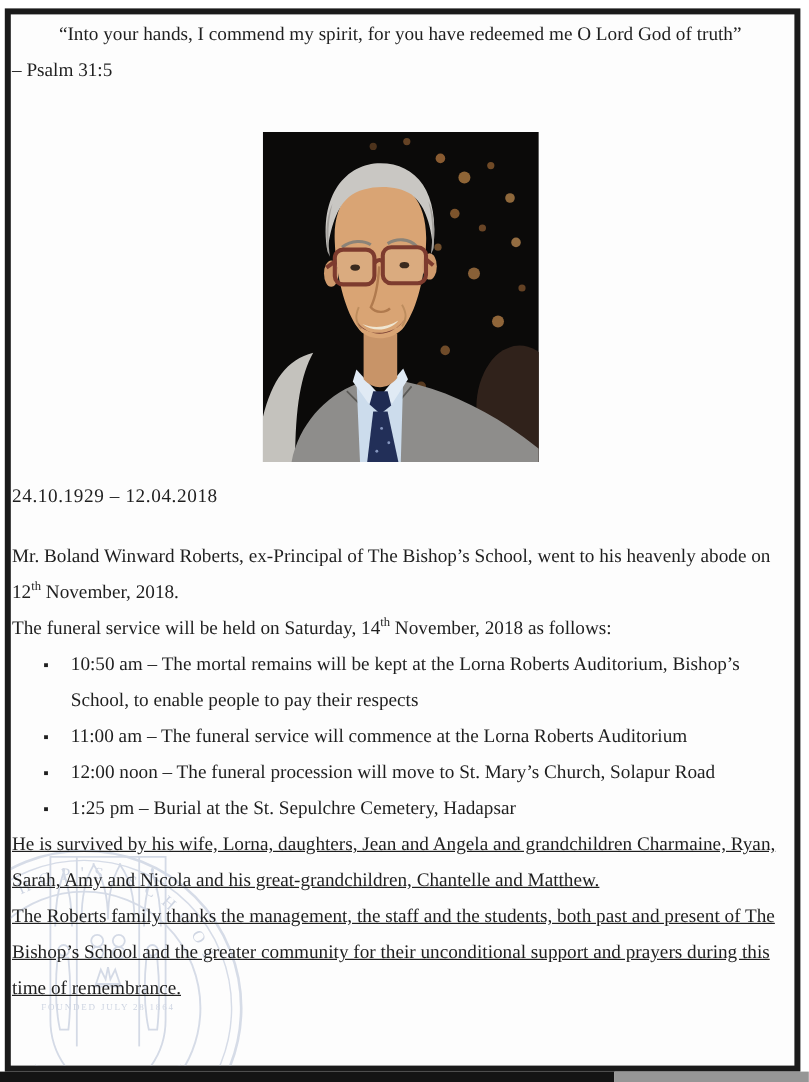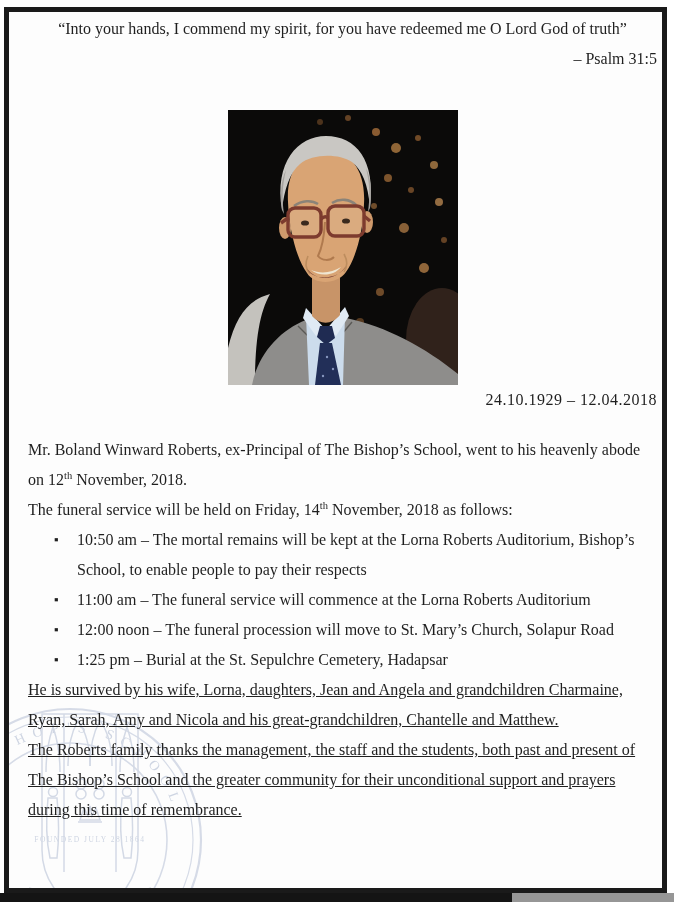--- a/index.html
+++ b/index.html
@@ -25,31 +25,31 @@
   }
   .watermark {
     position: absolute;
     left: -79px; top: 688px;
     width: 280px; height: 280px;
     z-index: 0;
     pointer-events: none;
   }
   .content {
     position: absolute; left: 0; top: 0; right: 0; bottom: 0;
-    padding: 2px 5px 0 19px;
+    padding: 2px 5px 0 1px;
     font-size: 16px;
     line-height: 30px;
     color: #1f1f1f;
     z-index: 1;
   }
   .quote-line   { text-align: center; }
-  .quote-attr   { text-align: right; }
+  .quote-attr   { text-align: left; }
   .photo-row    { text-align: center; margin-top: 36px; height: 275px; }
   .photo-frame  { display: inline-block; width: 230px; height: 275px; line-height: 0; }
-  .life-dates   { text-align: right; letter-spacing: 0.5px; }
+  .life-dates   { text-align: left; margin-top: 14px; letter-spacing: 0.5px; }
   p.para        { margin: 0; }
   p.intro       { margin-top: 20px; }
   ul.schedule   { margin: 0; padding: 0; list-style: none; }
   ul.schedule li { position: relative; padding-left: 49px; }
   ul.schedule li .marker {
     position: absolute; left: 26px; top: 0;
     font-size: 13px; line-height: 30px;
   }
   .gap { margin-top: 24px; text-decoration: underline; }
   sup { font-size: 10.5px; line-height: 0; vertical-align: super; }
@@ -197,21 +197,21 @@
               <path d="M83,160 C92,167 106,166 113,157 C104,163 92,164 83,160 Z" fill="#efe6d2"></path>
             </g>
           </svg>
         </span>
       </div>
 
       <div class="life-dates">24.10.1929 – 12.04.2018</div>
 
       <p class="para intro"><span>Mr. Boland Winward Roberts, ex-Principal of The Bishop’s School, went to his heavenly abode on 12</span><sup>th</sup><span> November, 2018.</span></p>
 
-      <p class="para"><span>The funeral service will be held on Friday, 14</span><sup>th</sup><span> November, 2018 as follows:</span></p>
+      <p class="para"><span>The funeral service will be held on Saturday, 14</span><sup>th</sup><span> November, 2018 as follows:</span></p>
 
       <ul class="schedule">
         <li><span class="marker">▪</span><span>10:50 am – The mortal remains will be kept at the Lorna Roberts Auditorium, Bishop’s School, to enable people to pay their respects</span></li>
         <li><span class="marker">▪</span><span>11:00 am – The funeral service will commence at the Lorna Roberts Auditorium</span></li>
         <li><span class="marker">▪</span><span>12:00 noon – The funeral procession will move to St. Mary’s Church, Solapur Road</span></li>
         <li><span class="marker">▪</span><span>1:25 pm – Burial at the St. Sepulchre Cemetery, Hadapsar</span></li>
       </ul>
 
       <p class="para gap">He is survived by his wife, Lorna, daughters, Jean and Angela and grandchildren Charmaine, Ryan, Sarah, Amy and Nicola and his great-grandchildren, Chantelle and Matthew.</p>
 

